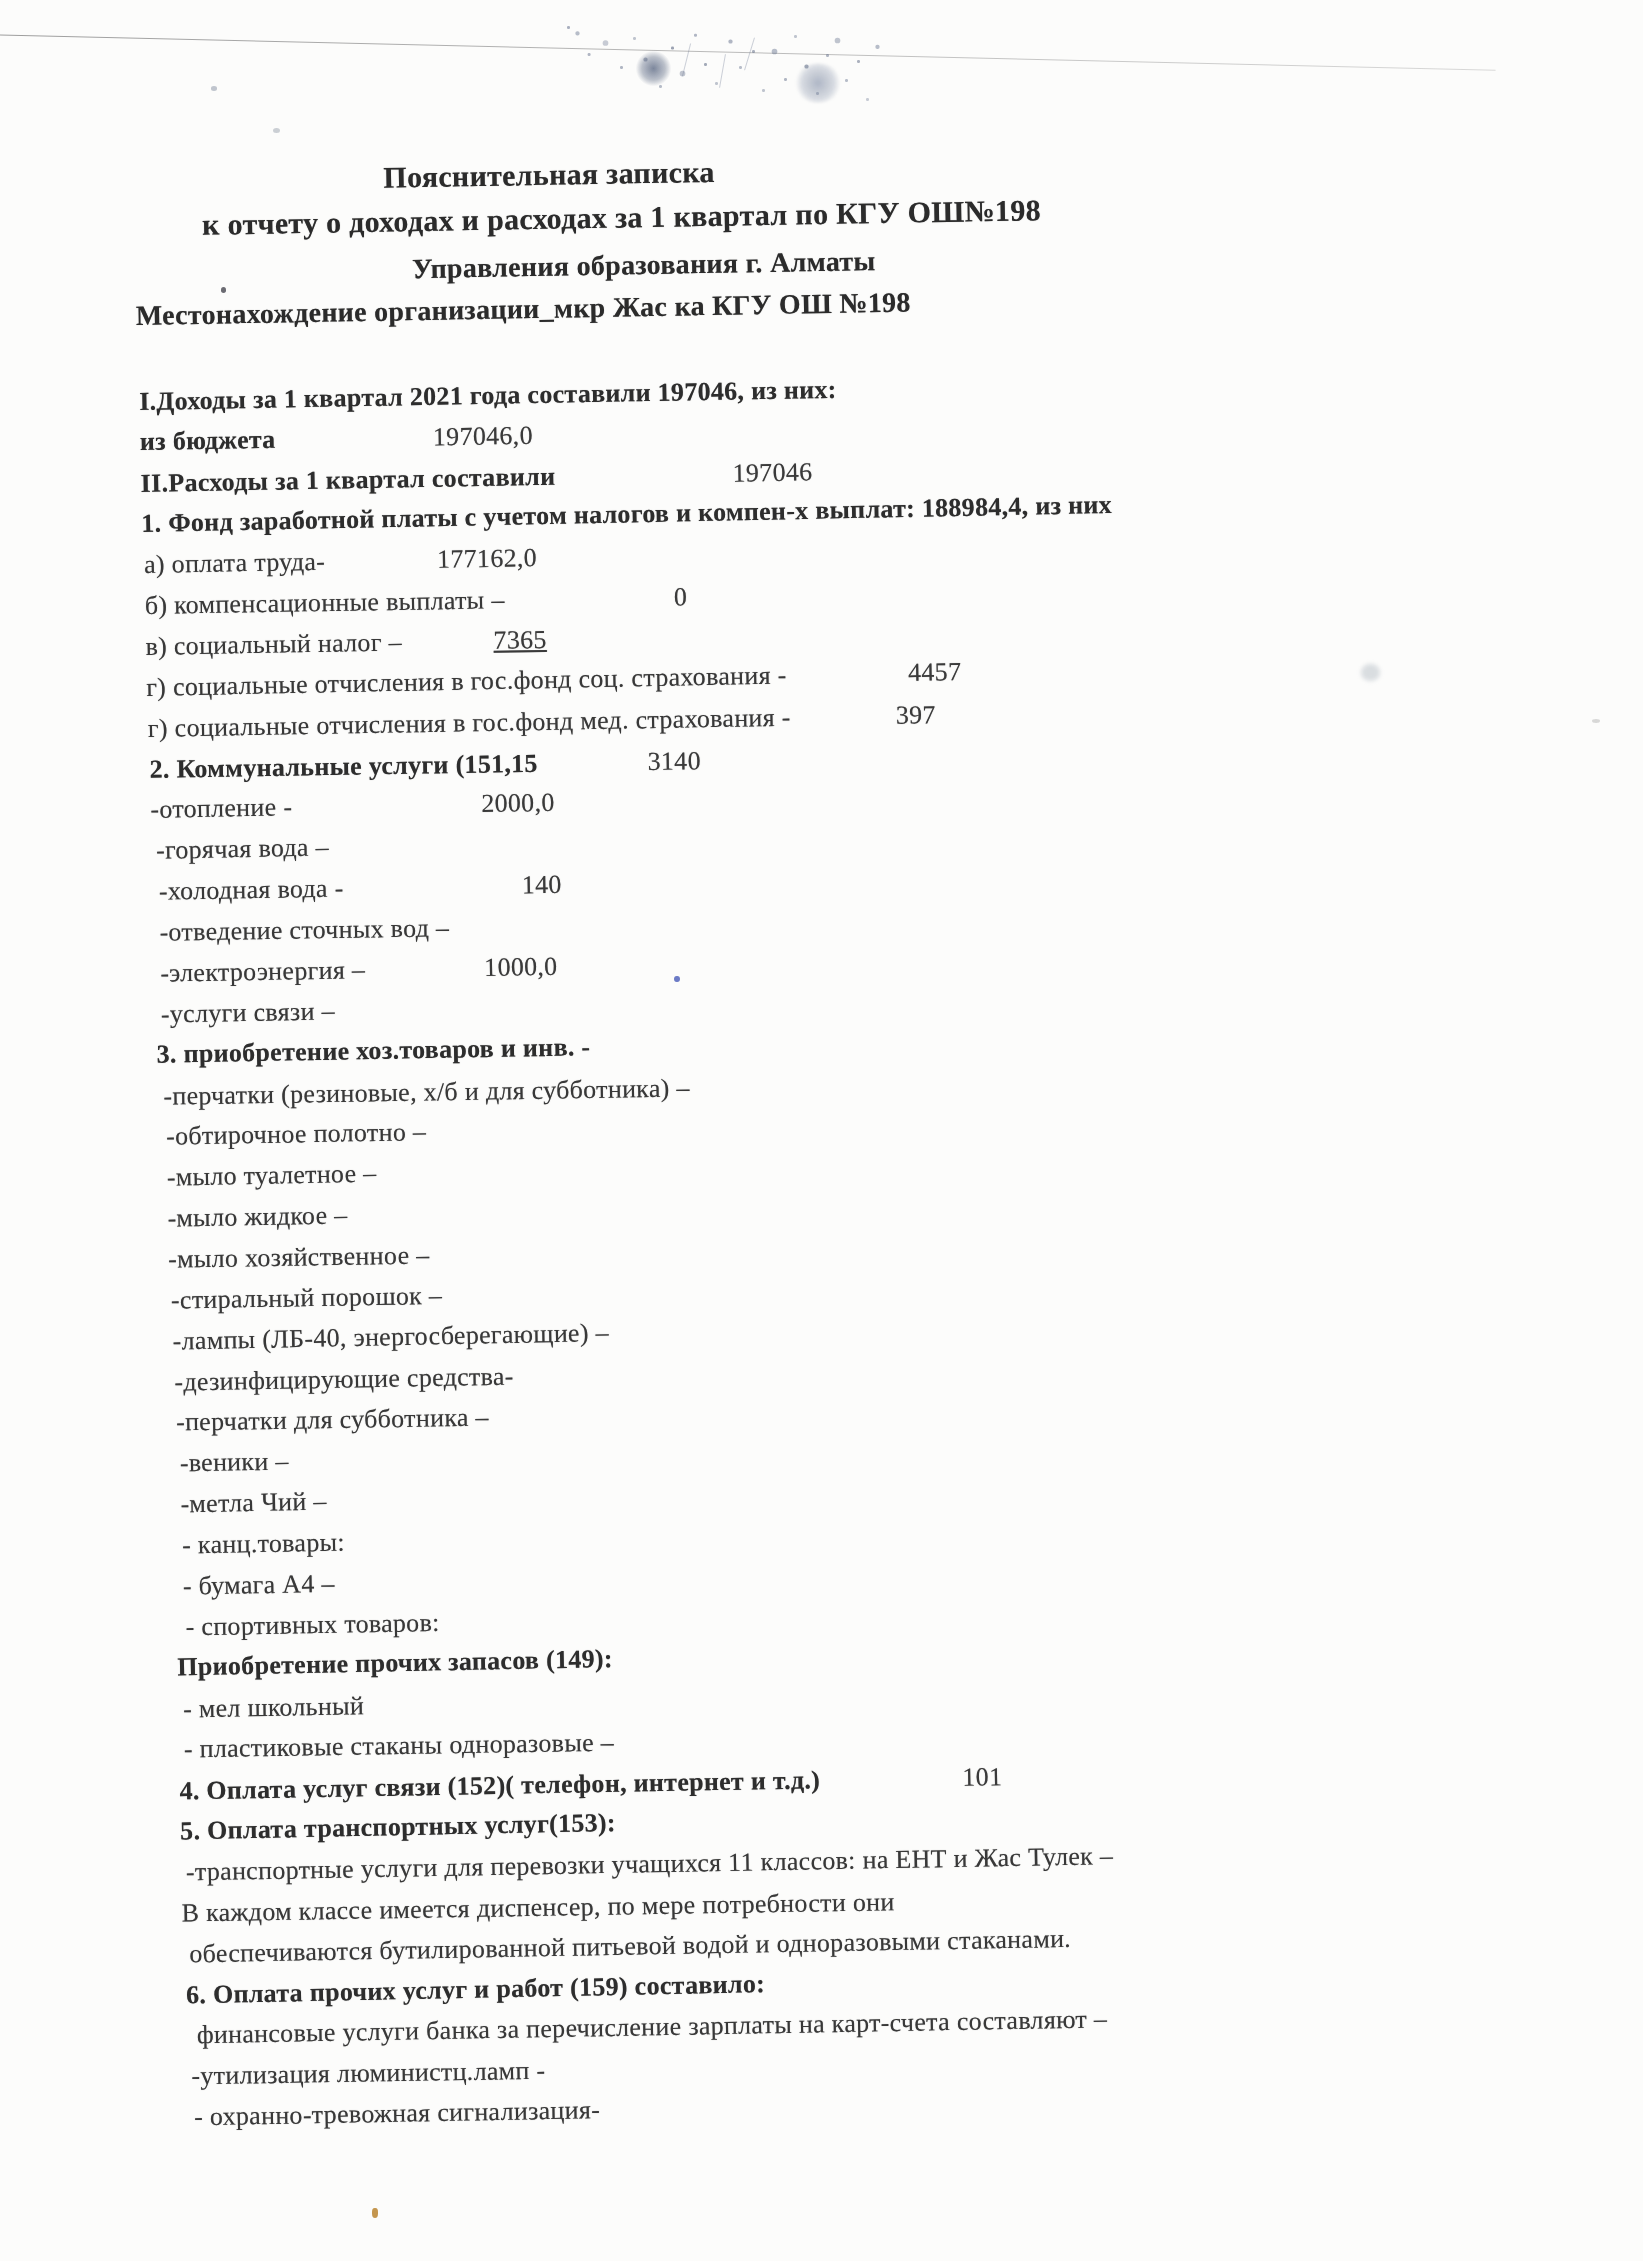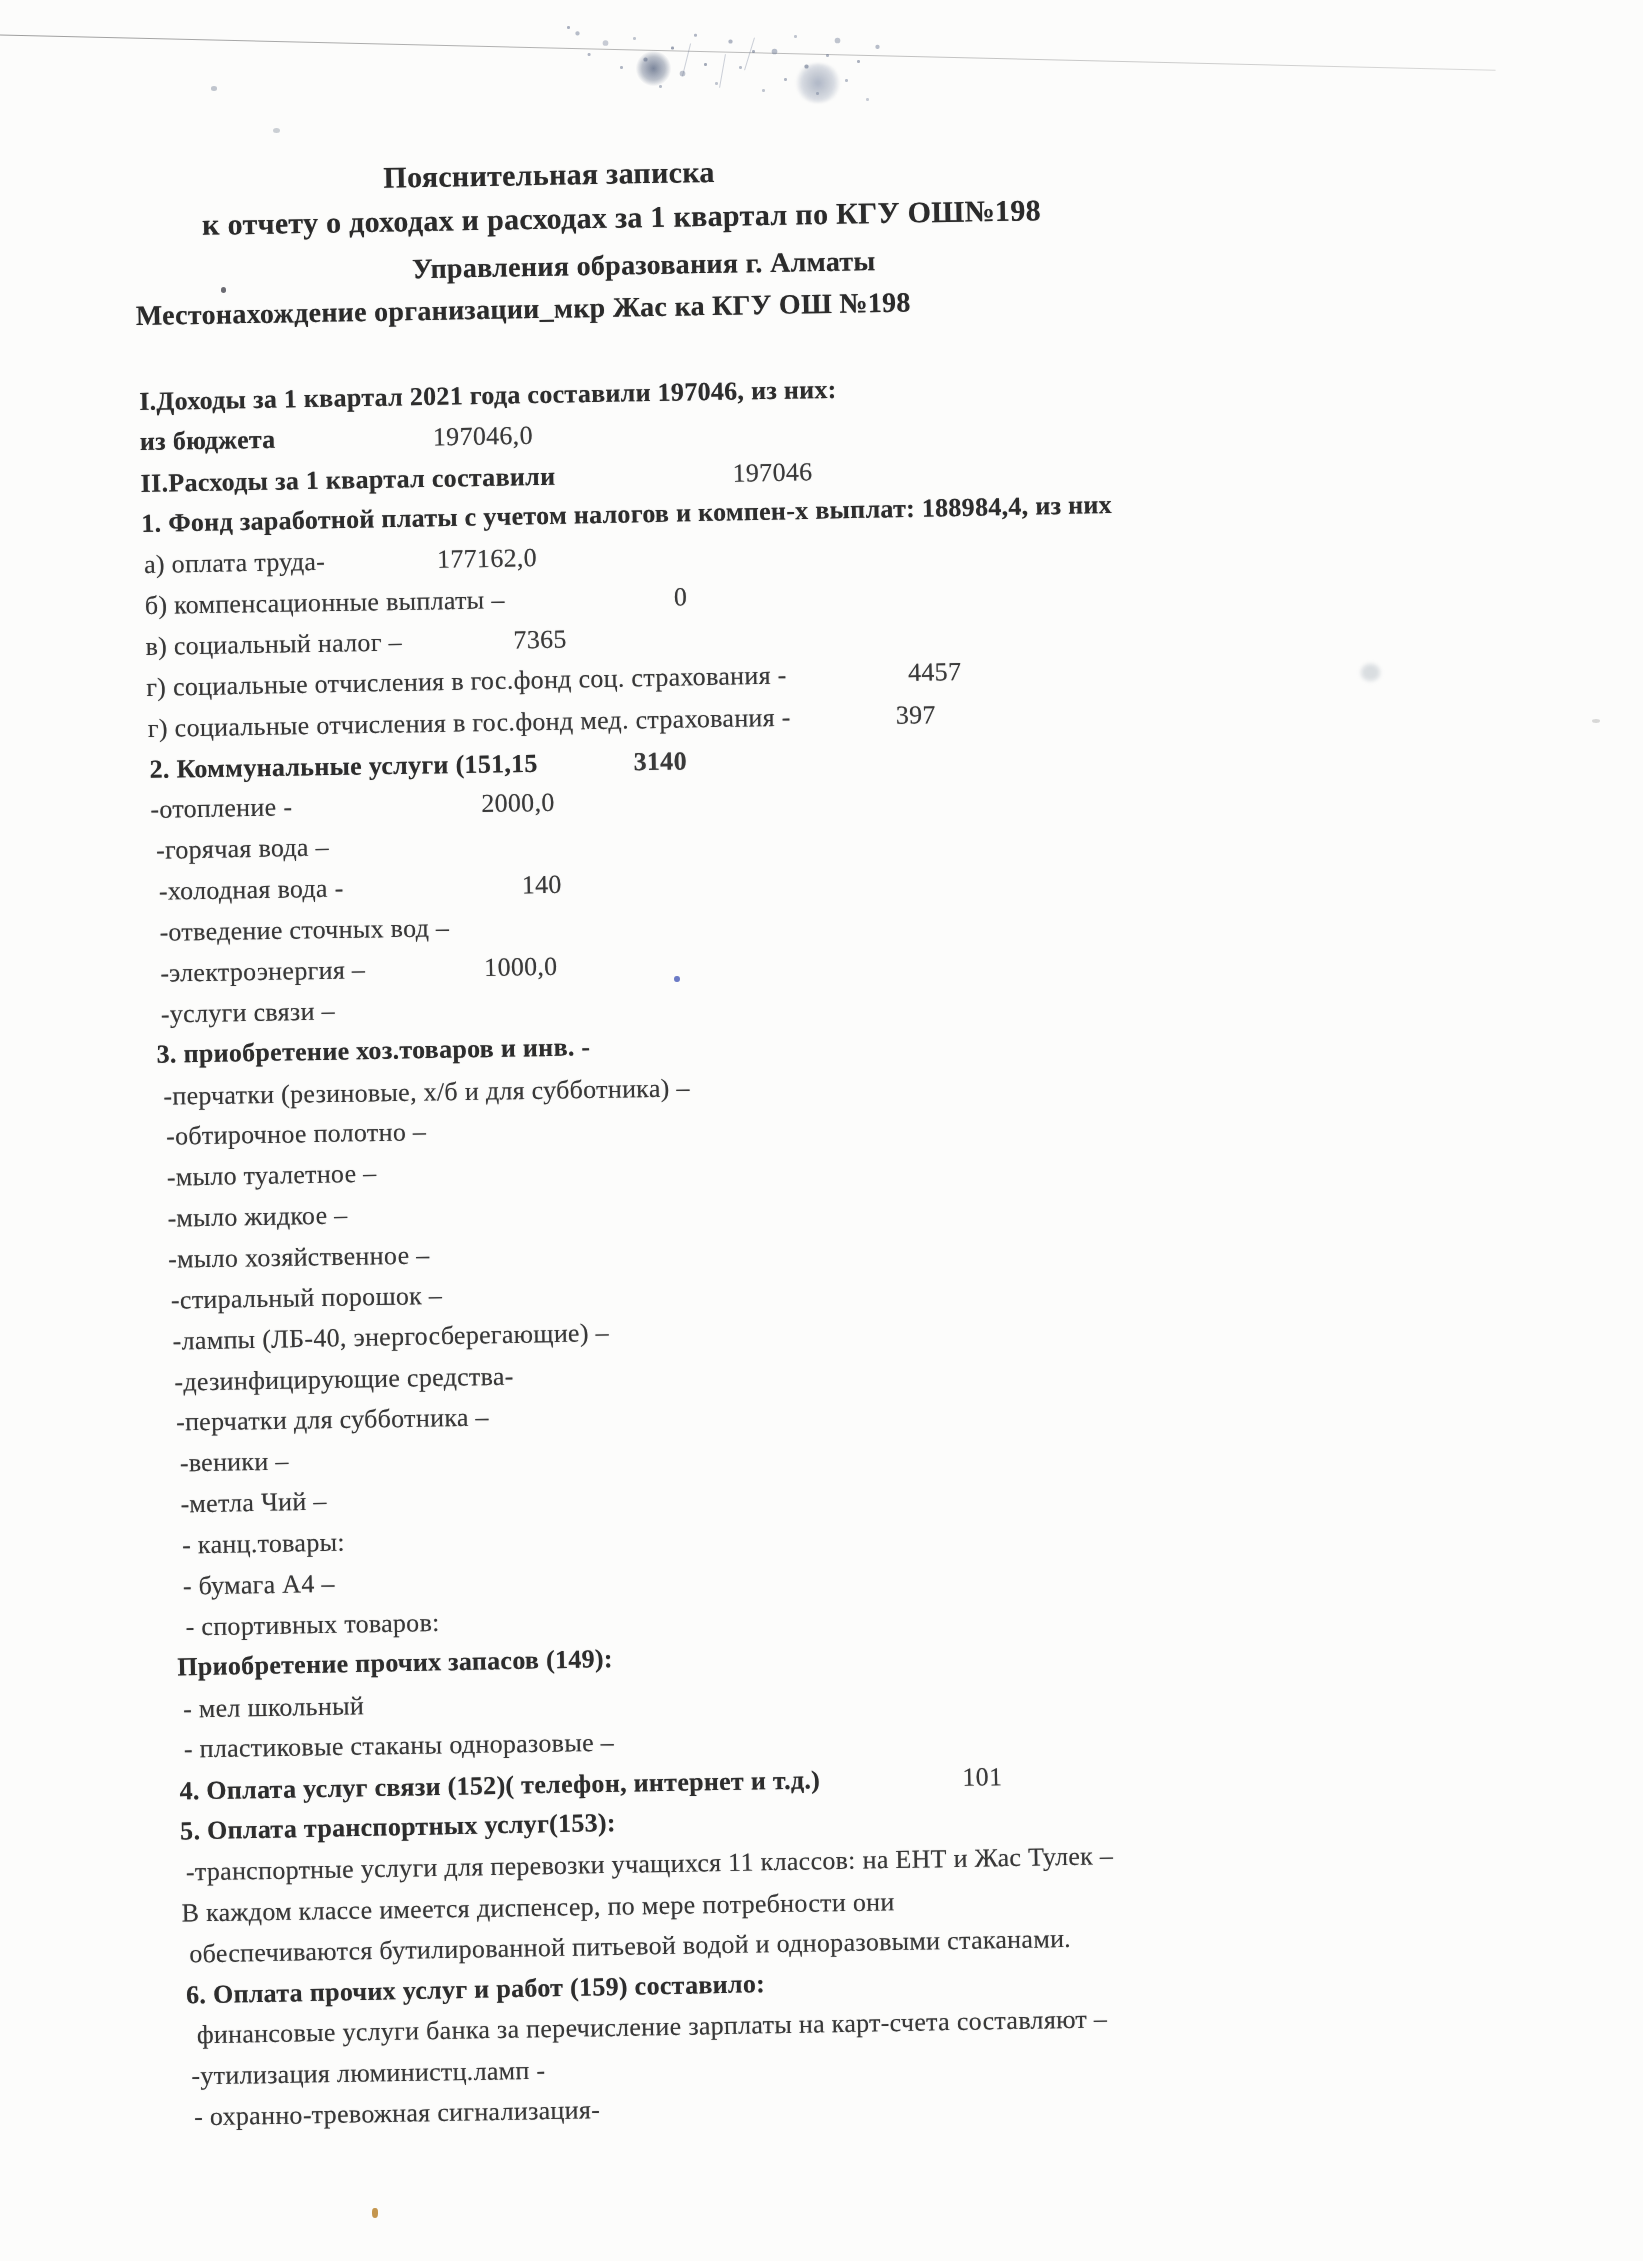--- a/index.html
+++ b/index.html
@@ -109,24 +109,24 @@
     <div class="t t1">к отчету о доходах и расходах за 1 квартал по КГУ ОШ№198</div>
     <div class="t t2">Управления образования г. Алматы</div>
     <div class="t t3">Местонахождение организации_мкр Жас ка КГУ ОШ №198</div>
     <div id="doc-lines">
         <div class="line bold" style="top: 387px; left: 139px;"><span>I.Доходы за 1 квартал 2021 года составили 197046, из них:</span></div>
         <div class="line bold" style="top: 427px; left: 139px;"><span>из бюджета</span><span class="value" style="left: 293px;">197046,0</span></div>
         <div class="line bold" style="top: 469px; left: 139px;"><span>II.Расходы за 1 квартал составили</span><span class="value" style="left: 592px;">197046</span></div>
         <div class="line bold" style="top: 509px; left: 139px;"><span>1. Фонд заработной платы с учетом налогов и компен-х выплат: 188984,4, из них</span></div>
         <div class="line" style="top: 550px; left: 141px;"><span>а) оплата труда-</span><span class="value" style="left: 293px;">177162,0</span></div>
         <div class="line" style="top: 591px; left: 141px;"><span>б) компенсационные выплаты –</span><span class="value" style="left: 529px;">0</span></div>
-        <div class="line" style="top: 632px; left: 141px;"><span>в) социальный налог –</span><span class="value" style="left: 368px;">7365</span></div>
+        <div class="line" style="top: 632px; left: 141px;"><span>в) социальный налог –</span><span class="value" style="left: 348px; text-decoration: underline;">7365</span></div>
         <div class="line" style="top: 673px; left: 141px;"><span>г) социальные отчисления в гос.фонд соц. страхования -</span><span class="value" style="left: 762px;">4457</span></div>
         <div class="line" style="top: 714px; left: 142px;"><span>г) социальные отчисления в гос.фонд мед. страхования -</span><span class="value" style="left: 748px; font-family: Liberation Serif, serif;">397</span></div>
-        <div class="line bold" style="top: 755px; left: 143px;"><span>2. Коммунальные услуги (151,15</span><span class="value" style="left: 484px; font-weight: bold;">3140</span></div>
+        <div class="line bold" style="top: 755px; left: 143px;"><span>2. Коммунальные услуги (151,15</span><span class="value" style="left: 498px;">3140</span></div>
         <div class="line" style="top: 795px; left: 143px;"><span>-отопление -</span><span class="value" style="left: 331px;">2000,0</span></div>
         <div class="line" style="top: 836px; left: 148px;"><span>-горячая вода –</span></div>
         <div class="line" style="top: 877px; left: 150px;"><span>-холодная вода -</span><span class="value" style="left: 363px;">140</span></div>
         <div class="line" style="top: 918px; left: 150px;"><span>-отведение сточных вод –</span></div>
         <div class="line" style="top: 959px; left: 150px;"><span>-электроэнергия –</span><span class="value" style="left: 324px;">1000,0</span></div>
         <div class="line" style="top: 1000px; left: 150px;"><span>-услуги связи –</span></div>
         <div class="line bold" style="top: 1040px; left: 145px;"><span>3. приобретение хоз.товаров и инв. -</span></div>
         <div class="line" style="top: 1082px; left: 151px;"><span>-перчатки (резиновые, х/б и для субботника) –</span></div>
         <div class="line" style="top: 1122px; left: 153px;"><span>-обтирочное полотно –</span></div>
         <div class="line" style="top: 1163px; left: 153px;"><span>-мыло туалетное –</span></div>

